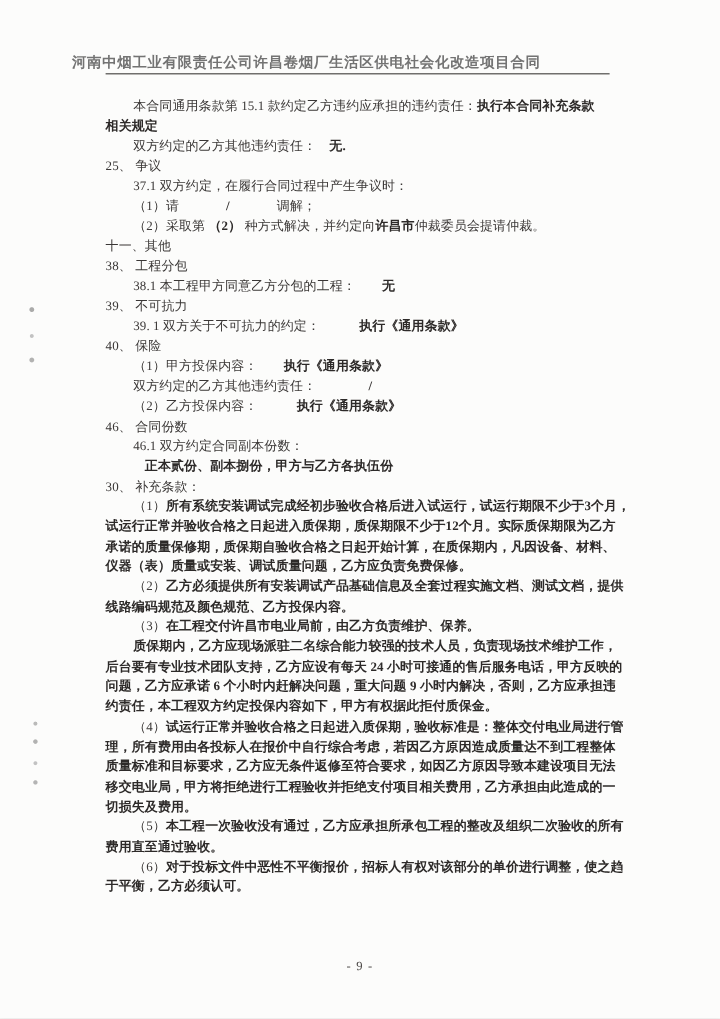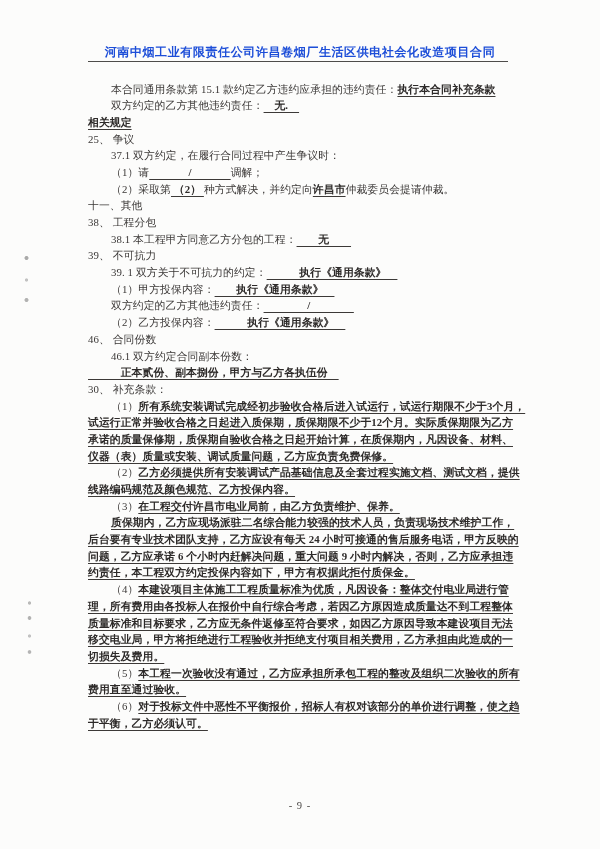--- a/index.html
+++ b/index.html
@@ -8,44 +8,43 @@
     width:600px; height:849px;
     margin:0 auto;
     background:#fcfcfb;
     overflow:hidden;
     font-family:"Liberation Serif","DejaVu Serif",serif;
     color:#3a3736;
     box-shadow:0 0 4px rgba(0,0,0,0.15);
   }
   .doc-header {
     position:absolute; top:44px; left:60px; right:60px;
-    text-align:center;
+    text-align:left;
     font-size:12px; font-weight:bold;
     letter-spacing:0.6px;
-    color:#1d4ed8;
+    color:#737373;
     white-space:nowrap;
   }
   .header-rule {
     position:absolute; top:61px; left:88px; width:420px;
     border-top:1.6px solid #4e4c4a;
     height:0;
   }
   .doc-body {
     position:absolute; top:80.5px; left:88px; width:430px;
     font-size:10.8px;
     line-height:16.7px;
     letter-spacing:0.1px;
   }
   .line { white-space:pre; height:16.7px; }
   .indent-1 { padding-left:23px; }
   .seg { color:#3a3736; }
   .seg-u {
     font-weight:bold;
     color:#2d2a29;
-    text-decoration:underline;
     text-underline-offset:3px;
     text-decoration-thickness:1.1px;
     text-decoration-color:#3c3937;
   }
   .page-number {
     position:absolute; top:800px; left:0; right:0;
     text-align:center;
     font-size:10.5px;
     letter-spacing:1px;
     color:#4a4745;
@@ -72,50 +71,51 @@
 <body>
 
 <div class="page">
 
   <div class="doc-header">河南中烟工业有限责任公司许昌卷烟厂生活区供电社会化改造项目合同</div>
 
   <div class="header-rule"></div>
 
   <div class="doc-body">
       <div class="line indent-1"><span class="seg">本合同通用条款第 15.1 款约定乙方违约应承担的违约责任：</span><span class="seg seg-u">执行本合同补充条款</span></div>
+      <div class="line indent-0"><span class="seg seg-u">相关规定</span></div>
       <div class="line indent-1"><span class="seg">双方约定的乙方其他违约责任：</span><span class="seg seg-u">　无.　</span></div>
-      <div class="line indent-0"><span class="seg seg-u">相关规定</span></div>
       <div class="line indent-0"><span class="seg">25、 争议</span></div>
       <div class="line indent-1"><span class="seg">37.1 双方约定，在履行合同过程中产生争议时：</span></div>
       <div class="line indent-1"><span class="seg">（1）请</span><span class="seg seg-u">              /              </span><span class="seg">调解；</span></div>
       <div class="line indent-1"><span class="seg">（2）采取第</span><span class="seg seg-u"> （2） </span><span class="seg">种方式解决，并约定向</span><span class="seg seg-u">许昌市</span><span class="seg">仲裁委员会提请仲裁。</span></div>
       <div class="line indent-0"><span class="seg">十一、其他</span></div>
       <div class="line indent-0"><span class="seg">38、 工程分包</span></div>
       <div class="line indent-1"><span class="seg">38.1 本工程甲方同意乙方分包的工程：</span><span class="seg seg-u">　　无　　</span></div>
       <div class="line indent-0"><span class="seg">39、 不可抗力</span></div>
       <div class="line indent-1"><span class="seg">39. 1 双方关于不可抗力的约定：</span><span class="seg seg-u">　　　执行《通用条款》　</span></div>
+      <div class="line indent-0"><span class="seg">40、 保险</span></div>
       <div class="line indent-1"><span class="seg">（1）甲方投保内容：</span><span class="seg seg-u">　　执行《通用条款》　</span></div>
       <div class="line indent-1"><span class="seg">双方约定的乙方其他违约责任：</span><span class="seg seg-u">　　　　/　　　　</span></div>
       <div class="line indent-1"><span class="seg">（2）乙方投保内容：</span><span class="seg seg-u">　　　执行《通用条款》　</span></div>
       <div class="line indent-0"><span class="seg">46、 合同份数</span></div>
       <div class="line indent-1"><span class="seg">46.1 双方约定合同副本份数：</span></div>
       <div class="line indent-0"><span class="seg seg-u">　　　正本贰份、副本捌份，甲方与乙方各执伍份　</span></div>
       <div class="line indent-0"><span class="seg">30、 补充条款：</span></div>
       <div class="line indent-1"><span class="seg">（1）</span><span class="seg seg-u">所有系统安装调试完成经初步验收合格后进入试运行，试运行期限不少于3个月，</span></div>
       <div class="line indent-0"><span class="seg seg-u">试运行正常并验收合格之日起进入质保期，质保期限不少于12个月。实际质保期限为乙方</span></div>
       <div class="line indent-0"><span class="seg seg-u">承诺的质量保修期，质保期自验收合格之日起开始计算，在质保期内，凡因设备、材料、</span></div>
       <div class="line indent-0"><span class="seg seg-u">仪器（表）质量或安装、调试质量问题，乙方应负责免费保修。</span></div>
       <div class="line indent-1"><span class="seg">（2）</span><span class="seg seg-u">乙方必须提供所有安装调试产品基础信息及全套过程实施文档、测试文档，提供</span></div>
       <div class="line indent-0"><span class="seg seg-u">线路编码规范及颜色规范、乙方投保内容。</span></div>
       <div class="line indent-1"><span class="seg">（3）</span><span class="seg seg-u">在工程交付许昌市电业局前，由乙方负责维护、保养。</span></div>
       <div class="line indent-1"><span class="seg seg-u">质保期内，乙方应现场派驻二名综合能力较强的技术人员，负责现场技术维护工作，</span></div>
       <div class="line indent-0"><span class="seg seg-u">后台要有专业技术团队支持，乙方应设有每天 24 小时可接通的售后服务电话，甲方反映的</span></div>
       <div class="line indent-0"><span class="seg seg-u">问题，乙方应承诺 6 个小时内赶解决问题，重大问题 9 小时内解决，否则，乙方应承担违</span></div>
       <div class="line indent-0"><span class="seg seg-u">约责任，本工程双方约定投保内容如下，甲方有权据此拒付质保金。</span></div>
-      <div class="line indent-1"><span class="seg">（4）</span><span class="seg seg-u">本建设项目主体施工工程质量标准为优质，凡因设备：整体交付电业局进行管</span></div>
+      <div class="line indent-1"><span class="seg">（4）</span><span class="seg seg-u">试运行正常并验收合格之日起进入质保期，验收标准是：整体交付电业局进行管</span></div>
       <div class="line indent-0"><span class="seg seg-u">理，所有费用由各投标人在报价中自行综合考虑，若因乙方原因造成质量达不到工程整体</span></div>
       <div class="line indent-0"><span class="seg seg-u">质量标准和目标要求，乙方应无条件返修至符合要求，如因乙方原因导致本建设项目无法</span></div>
       <div class="line indent-0"><span class="seg seg-u">移交电业局，甲方将拒绝进行工程验收并拒绝支付项目相关费用，乙方承担由此造成的一</span></div>
       <div class="line indent-0"><span class="seg seg-u">切损失及费用。</span></div>
       <div class="line indent-1"><span class="seg">（5）</span><span class="seg seg-u">本工程一次验收没有通过，乙方应承担所承包工程的整改及组织二次验收的所有</span></div>
       <div class="line indent-0"><span class="seg seg-u">费用直至通过验收。</span></div>
       <div class="line indent-1"><span class="seg">（6）</span><span class="seg seg-u">对于投标文件中恶性不平衡报价，招标人有权对该部分的单价进行调整，使之趋</span></div>
       <div class="line indent-0"><span class="seg seg-u">于平衡，乙方必须认可。</span></div>
     </div>
 

